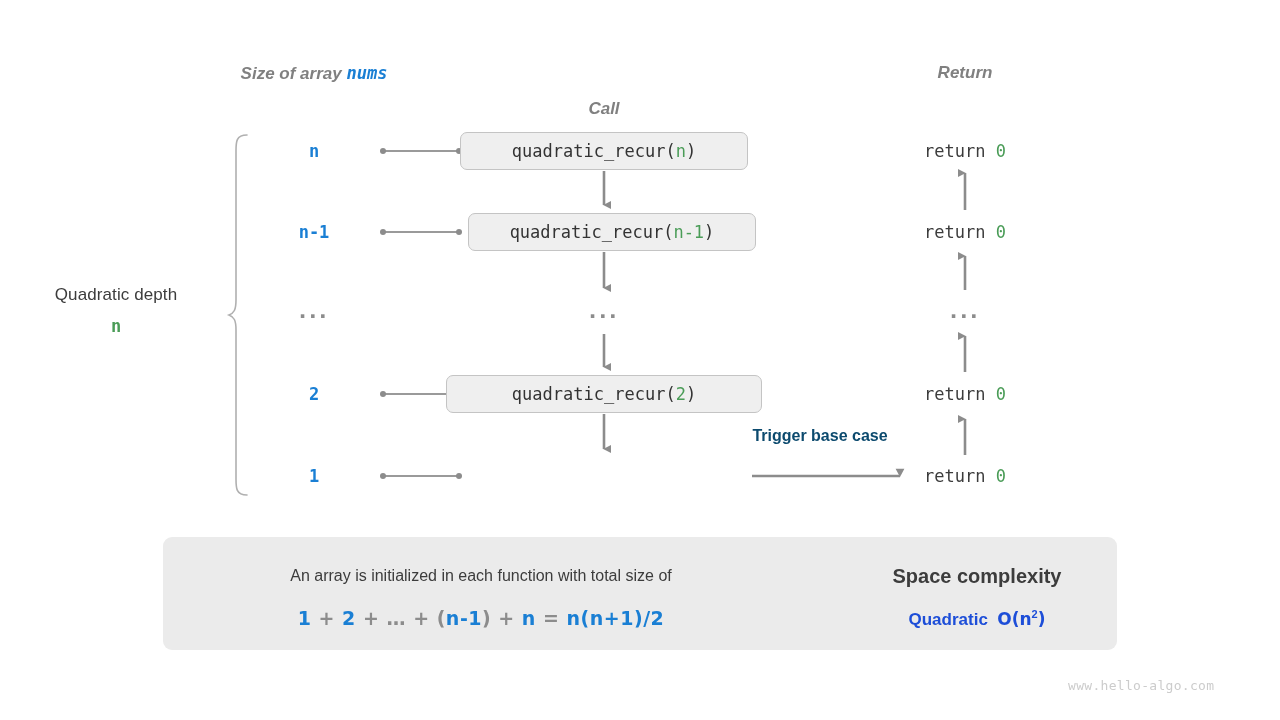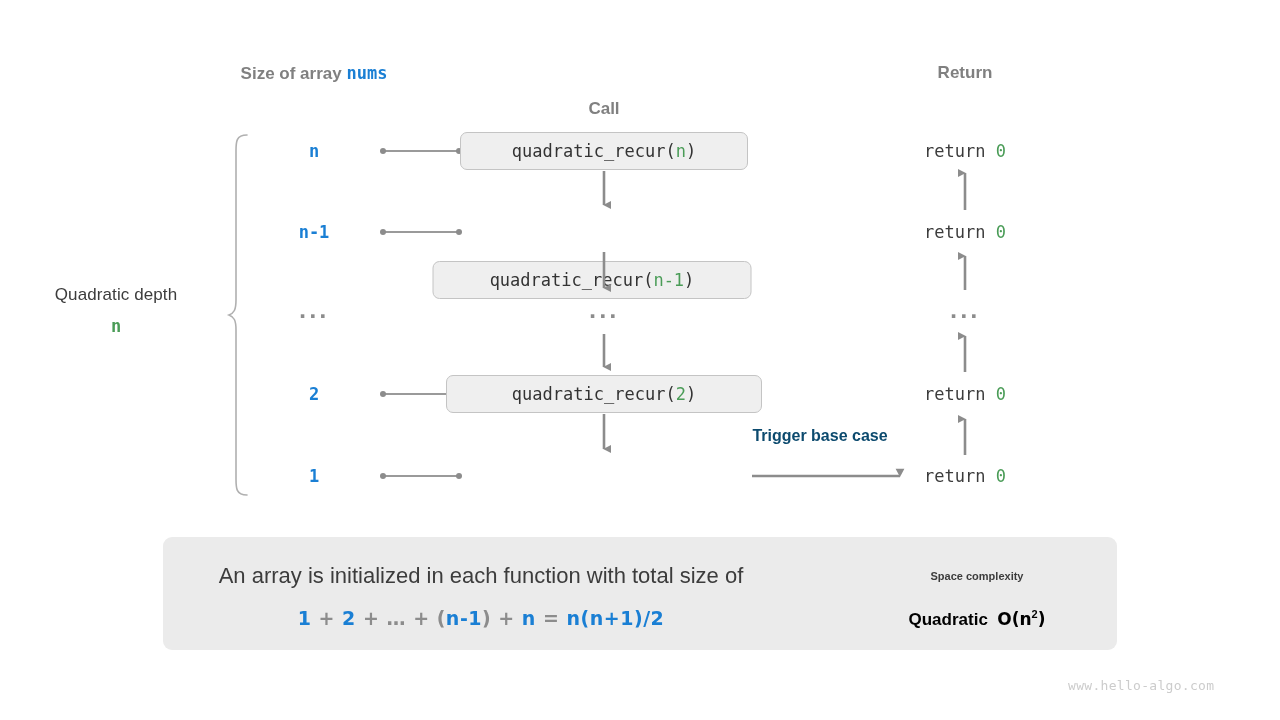--- a/index.html
+++ b/index.html
@@ -24,20 +24,21 @@
 
   
   .col-head {
     position: absolute;
     font-size: 17px;
     font-weight: bold;
     color: #808080;
     white-space: nowrap;
     text-align: left;
     transform: translateX(-50%);
+    font-style: italic;
   }
   .col-head .mono-blue {
     font-family: "DejaVu Sans Mono", monospace;
     color: #1a7fd4;
     font-weight: bold;
     font-size: 17px;
   }
 
   
   .depth-label {
@@ -139,51 +140,51 @@
   }
 
   
   .summary {
     position: absolute;
     background: #ebebeb;
     border-radius: 9px;
   }
   .summary-text {
     position: absolute;
-    font-size: 22px;
+    font-size: 16px;
     color: #3c3c3c;
     white-space: nowrap;
     transform: translate(-50%, -50%);
   }
   .formula {
     position: absolute;
     font-family: "DejaVu Sans", sans-serif;
     font-size: 19px;
     font-weight: bold;
     color: #8c8c8c;
     white-space: nowrap;
     transform: translate(-50%, -50%);
     letter-spacing: .5px;
   }
   .formula .b { color: #1a7fd4; }
   .formula .op { color: #8c8c8c; font-weight: bold; }
 
   .sc-title {
     position: absolute;
-    font-size: 11px;
+    font-size: 20px;
     font-weight: bold;
     color: #3c3c3c;
     white-space: nowrap;
     transform: translate(-50%, -50%);
   }
   .sc-value {
     position: absolute;
     font-size: 17px;
     font-weight: bold;
-    color: #000000;
+    color: #1d4ed8;
     white-space: nowrap;
     transform: translate(-50%, -50%);
   }
   .sc-value .bigo {
     font-family: "DejaVu Sans", sans-serif;
   }
   .sup { font-size: 11px; vertical-align: super; }
 
   
   .watermark {
@@ -237,21 +238,21 @@
   <div class="dot" style="left:383px; top:394px;"></div>
   <div class="dot" style="left:459px; top:394px;"></div>
 
   <div class="hline" style="left:382px; top:476px; width:78px;"></div>
   <div class="dot" style="left:383px; top:476px;"></div>
   <div class="dot" style="left:459px; top:476px;"></div>
 
   <div class="call-box" style="left:604px; top:151px; width:288px;">
     <span>quadratic_recur(</span><span class="arg">n</span><span>)</span>
   </div>
-  <div class="call-box" style="left:592px; top:232px; width:319px;margin-top:48px;">
+  <div class="call-box" style="left:612px; top:232px; width:288px;">
     <span>quadratic_recur(</span><span class="arg">n-1</span><span>)</span>
   </div>
   <div class="ellipsis-dots" style="left:604px; top:311px;">...</div>
   <div class="call-box" style="left:604px; top:394px; width:316px;">
     <span>quadratic_recur(</span><span class="arg">2</span><span>)</span>
   </div>
 
   <div class="ret-val" style="left:965px; top:151px;">
     <span>return </span><span class="zero">0</span>
   </div>

